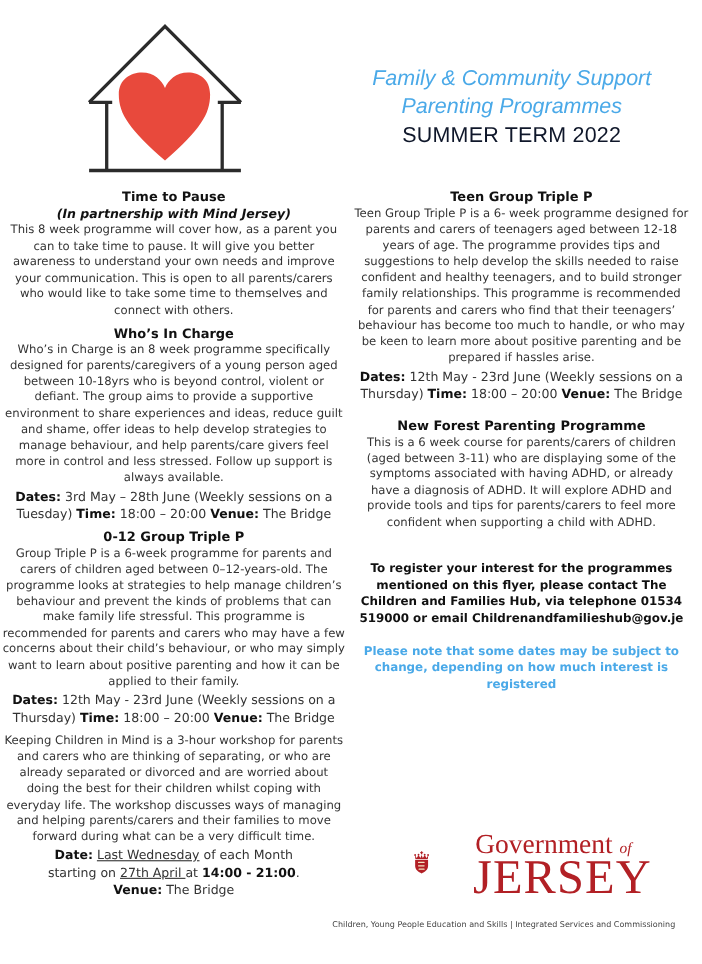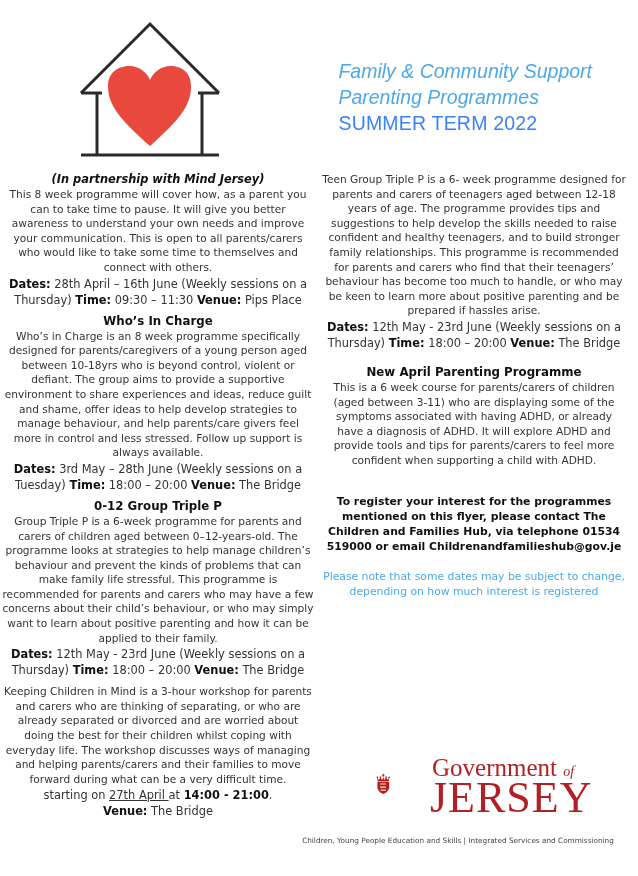--- a/index.html
+++ b/index.html
@@ -1,33 +1,33 @@
 <!DOCTYPE html>
 <html><head>
 <meta charset="utf-8">
 <style>
   html, body { margin: 0; padding: 0; background: #ffffff; }
   body { width: 638px; height: 876px; position: relative; overflow: hidden; font-family: "DejaVu Sans", sans-serif; color: #222; }
   .logo { position: absolute; left: 78px; top: 20px; width: 145px; height: 140px; }
-  .title-block { position: absolute; right: 46px; top: 58px; text-align: left; }
+  .title-block { position: absolute; right: 46px; top: 58px; text-align: center; }
   .title-line { font-family: "Liberation Sans", sans-serif; font-style: italic; color: #4aa9e8; font-size: 19.5px; line-height: 26px; }
-  .term-line { font-family: "Liberation Sans", sans-serif; color: #3b82f6; font-size: 19.5px; line-height: 26px; letter-spacing: 0.2px; }
+  .term-line { font-family: "Liberation Sans", sans-serif; color: #0f172a; font-size: 19.5px; line-height: 26px; letter-spacing: 0.2px; }
   .col { position: absolute; text-align: center; font-size: 10.6px; line-height: 14.6px; color: #333; }
   .col.left { left: 2px; width: 312px; top: 172px; }
   .col.right { left: 322px; width: 304px; top: 172px; }
   .section { margin-bottom: 6px; }
   .section h2 { margin: 0; font-size: 11.8px; line-height: 15px; font-weight: bold; color: #111; }
   .section .partner { font-style: italic; font-weight: bold; font-size: 11.4px; line-height: 15px; color: #111; }
   .section p { margin: 0; }
   .details { font-size: 11.4px; line-height: 16px; color: #333; margin-top: 1px; }
   .details b { color: #111; }
   .u { text-decoration: underline; }
   .free-note { margin-top: 22px; color: #333; }
   .register { margin-top: 26px; font-weight: bold; color: #111; font-size: 10.8px; line-height: 15px; }
-  .dates-note { margin-top: 15px; font-weight: normal; color: #4aa9e8; font-size: 10.8px; line-height: 15px; }
+  .dates-note { margin-top: 15px; font-weight: bold; color: #4aa9e8; font-size: 10.8px; line-height: 15px; }
   .gov-logo { position: absolute; left: 376px; top: 748px; width: 200px; height: 72px; }
   .gov-text1 { position: absolute; left: 432px; top: 754px; font-family: Liberation Serif, serif; color: #b22025; font-size: 25px; line-height: 28px; }
   .gov-text1 i { font-size: 14px; }
   .gov-text2 { position: absolute; left: 430px; top: 775px; font-family: "Liberation Serif", serif; color: #b22025; font-size: 44px; line-height: 46px; letter-spacing: 1px; }
   .footer-line { position: absolute; left: 302px; top: 836px; width: 312px; text-align: center; font-size: 7.3px; color: #444; }
 </style>
 </head>
 <body>
 
 <svg class="logo" viewBox="0 0 145 140">
@@ -41,54 +41,56 @@
 </svg>
 
 <div class="title-block">
   <div class="title-line">Family &amp; Community Support</div>
   <div class="title-line">Parenting Programmes</div>
   <div class="term-line">SUMMER TERM 2022</div>
 </div>
 
 <div class="col left">
   <div class="section">
+    <h2>Time to Pause</h2>
     <div class="partner">(In partnership with Mind Jersey)</div>
     <p>This 8 week programme will cover how, as a parent you can to take time to pause. It will give you better awareness to understand your own needs and improve your communication. This is open to all parents/carers who would like to take some time to themselves and connect with others.</p>
-    <div class="details"><b>Dates:</b><span> 28th April – 16th June (Weekly sessions on a Thursday) </span><b>Time:</b><span> 09:30 – 11:30 </span><b>Venue:</b><span> Pips Place</span></div>
   </div>
 
   <div class="section">
     <h2>Who’s In Charge</h2>
     <p>Who’s in Charge is an 8 week programme specifically designed for parents/caregivers of a young person aged between 10-18yrs who is beyond control, violent or defiant. The group aims to provide a supportive environment to share experiences and ideas, reduce guilt and shame, offer ideas to help develop strategies to manage behaviour, and help parents/care givers feel more in control and less stressed. Follow up support is always available.</p>
     <div class="details"><b>Dates:</b><span> 3rd May – 28th June (Weekly sessions on a Tuesday) </span><b>Time:</b><span> 18:00 – 20:00 </span><b>Venue:</b><span> The Bridge</span></div>
   </div>
 
   <div class="section">
     <h2>0-12 Group Triple P</h2>
     <p>Group Triple P is a 6-week programme for parents and carers of children aged between 0–12-years-old. The programme looks at strategies to help manage children’s behaviour and prevent the kinds of problems that can make family life stressful. This programme is recommended for parents and carers who may have a few concerns about their child’s behaviour, or who may simply want to learn about positive parenting and how it can be applied to their family.</p>
     <div class="details"><b>Dates:</b><span> 12th May - 23rd June (Weekly sessions on a Thursday) </span><b>Time:</b><span> 18:00 – 20:00 </span><b>Venue:</b><span> The Bridge</span></div>
   </div>
 
   <div class="section">
     <p>Keeping Children in Mind is a 3-hour workshop for parents and carers who are thinking of separating, or who are already separated or divorced and are worried about doing the best for their children whilst coping with everyday life. The workshop discusses ways of managing and helping parents/carers and their families to move forward during what can be a very difficult time.</p>
     <div class="details">
+      <div><b>Date:</b> <span class="u">Last Wednesday</span><span> of each Month</span></div>
       <div><span>starting on </span><span class="u">27th April </span><span>at </span><b>14:00 - 21:00</b><span>.</span></div>
       <div><b>Venue:</b><span> The Bridge</span></div>
     </div>
   </div>
 </div>
 
 <div class="col right">
   <div class="section">
+    <h2>Teen Group Triple P</h2>
     <p>Teen Group Triple P is a 6- week programme designed for parents and carers of teenagers aged between 12-18 years of age. The programme provides tips and suggestions to help develop the skills needed to raise confident and healthy teenagers, and to build stronger family relationships. This programme is recommended for parents and carers who find that their teenagers’ behaviour has become too much to handle, or who may be keen to learn more about positive parenting and be prepared if hassles arise.</p>
     <div class="details"><b>Dates:</b><span> 12th May - 23rd June (Weekly sessions on a Thursday) </span><b>Time:</b><span> 18:00 – 20:00 </span><b>Venue:</b><span> The Bridge</span></div>
   </div>
 
   <div class="section" style="margin-top:14px">
-    <h2>New April Parenting Programme</h2>
+    <h2>New Forest Parenting Programme</h2>
     <p>This is a 6 week course for parents/carers of children (aged between 3-11) who are displaying some of the symptoms associated with having ADHD, or already have a diagnosis of ADHD. It will explore ADHD and provide tools and tips for parents/carers to feel more confident when supporting a child with ADHD.</p>
   </div>
 
   <p class="register">To register your interest for the programmes mentioned on this flyer, please contact The Children and Families Hub, via telephone 01534 519000 or email Childrenandfamilieshub@gov.je</p>
   <p class="dates-note">Please note that some dates may be subject to change, depending on how much interest is registered</p>
 </div>
 
 <svg class="gov-logo" viewBox="0 0 200 72" style="width:56px;left:376px;">
   <g fill="#b22025">
     <rect x="24" y="0" width="4" height="10"></rect>

